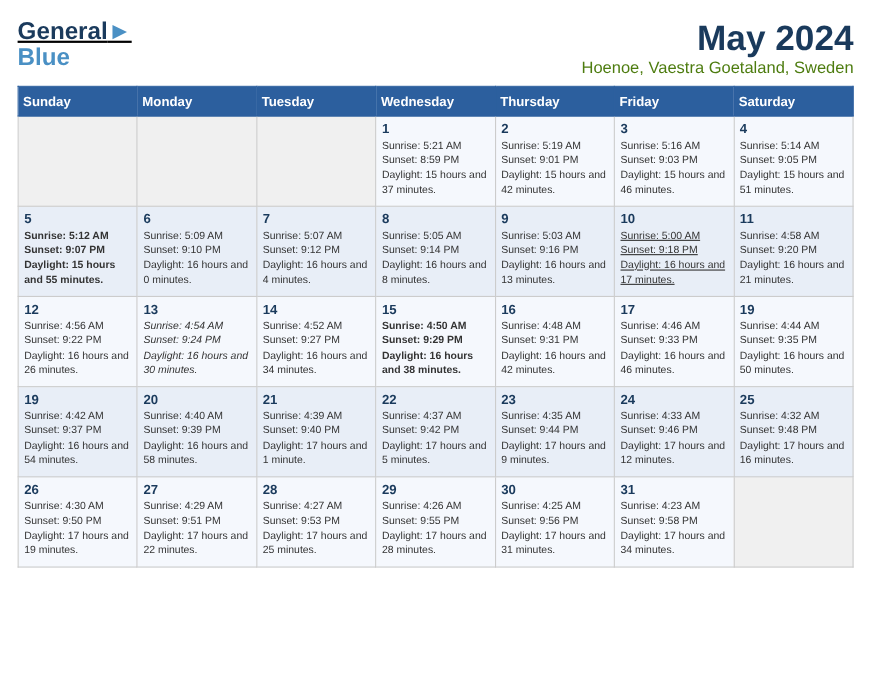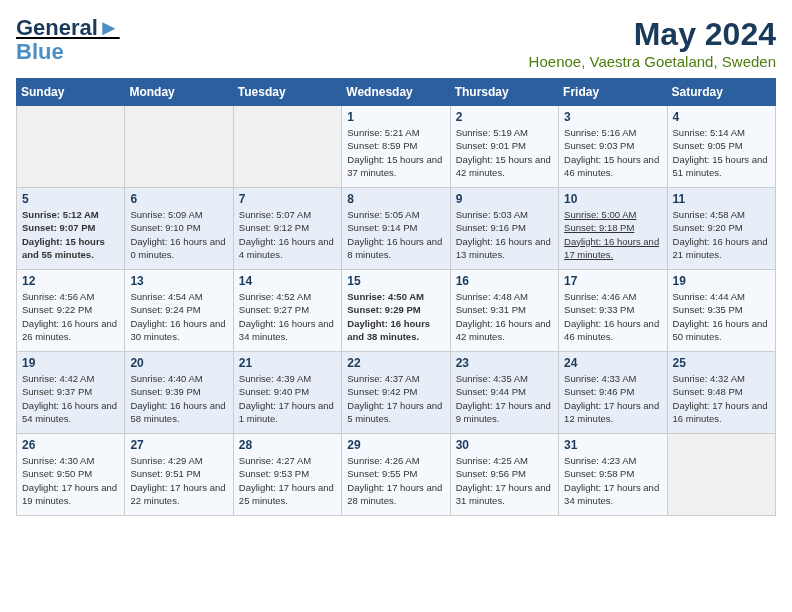--- a/index.html
+++ b/index.html
@@ -186,21 +186,21 @@
       </tr>
       <tr>
         <td>
           <span class="day-num">12</span>
           <div class="day-info" style="white-space: pre-line;">Sunrise: 4:56 AM
 Sunset: 9:22 PM
 Daylight: 16 hours and 26 minutes.</div>
         </td>
         <td>
           <span class="day-num">13</span>
-          <div class="day-info" style="white-space: pre-line;">Sunrise: 4:54 AM
+          <div class="day-info" style="white-space: pre-line; font-style: italic;">Sunrise: 4:54 AM
 Sunset: 9:24 PM
 Daylight: 16 hours and 30 minutes.</div>
         </td>
         <td>
           <span class="day-num">14</span>
           <div class="day-info" style="white-space: pre-line;">Sunrise: 4:52 AM
 Sunset: 9:27 PM
 Daylight: 16 hours and 34 minutes.</div>
         </td>
         <td>

